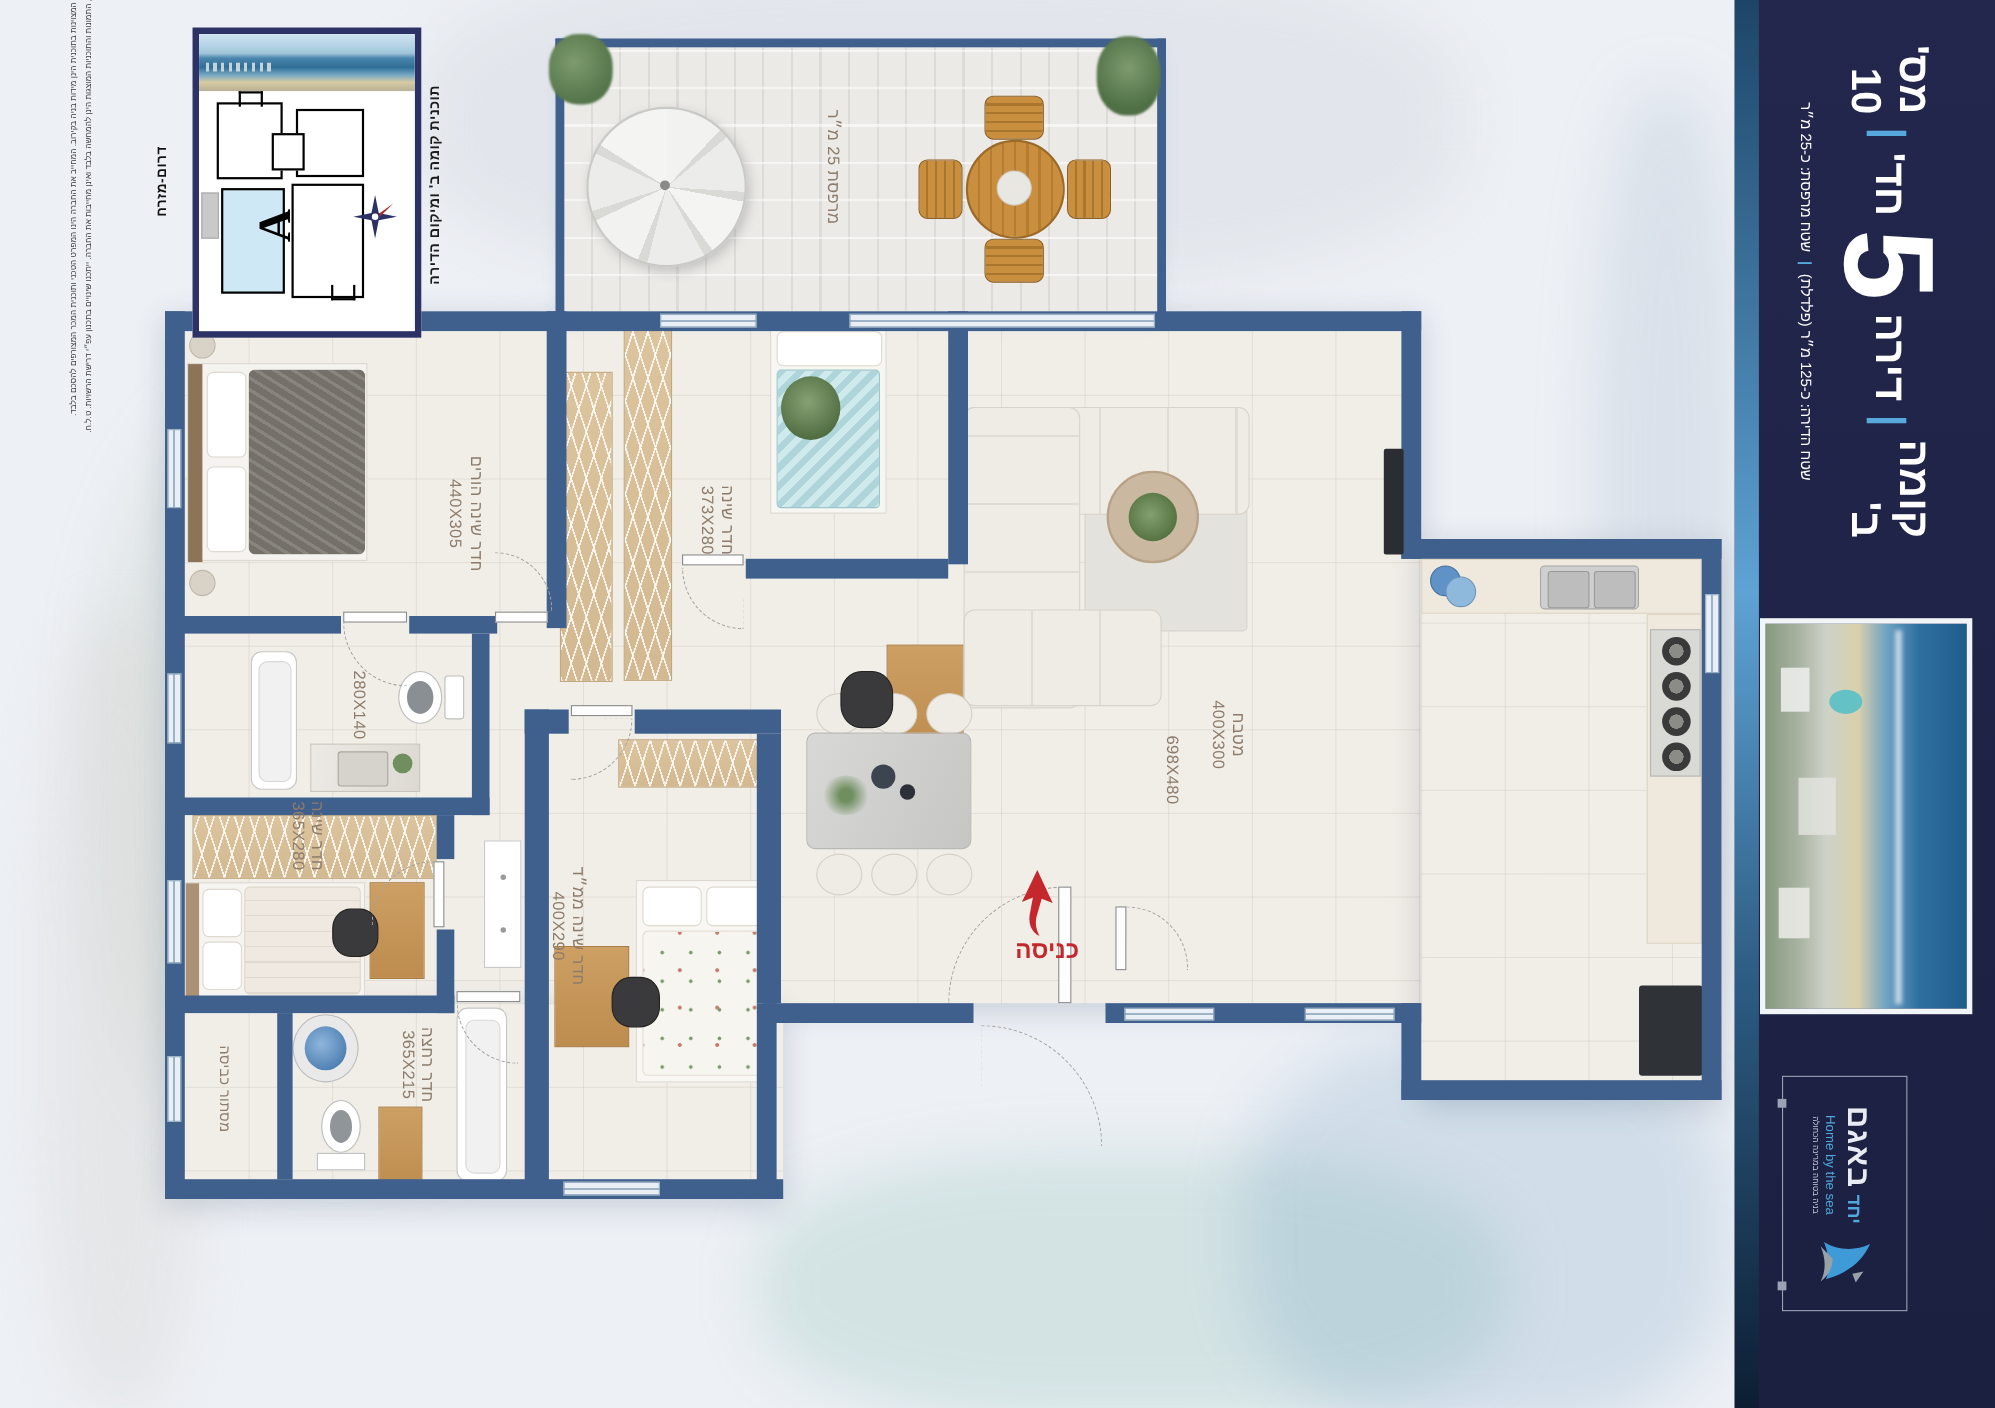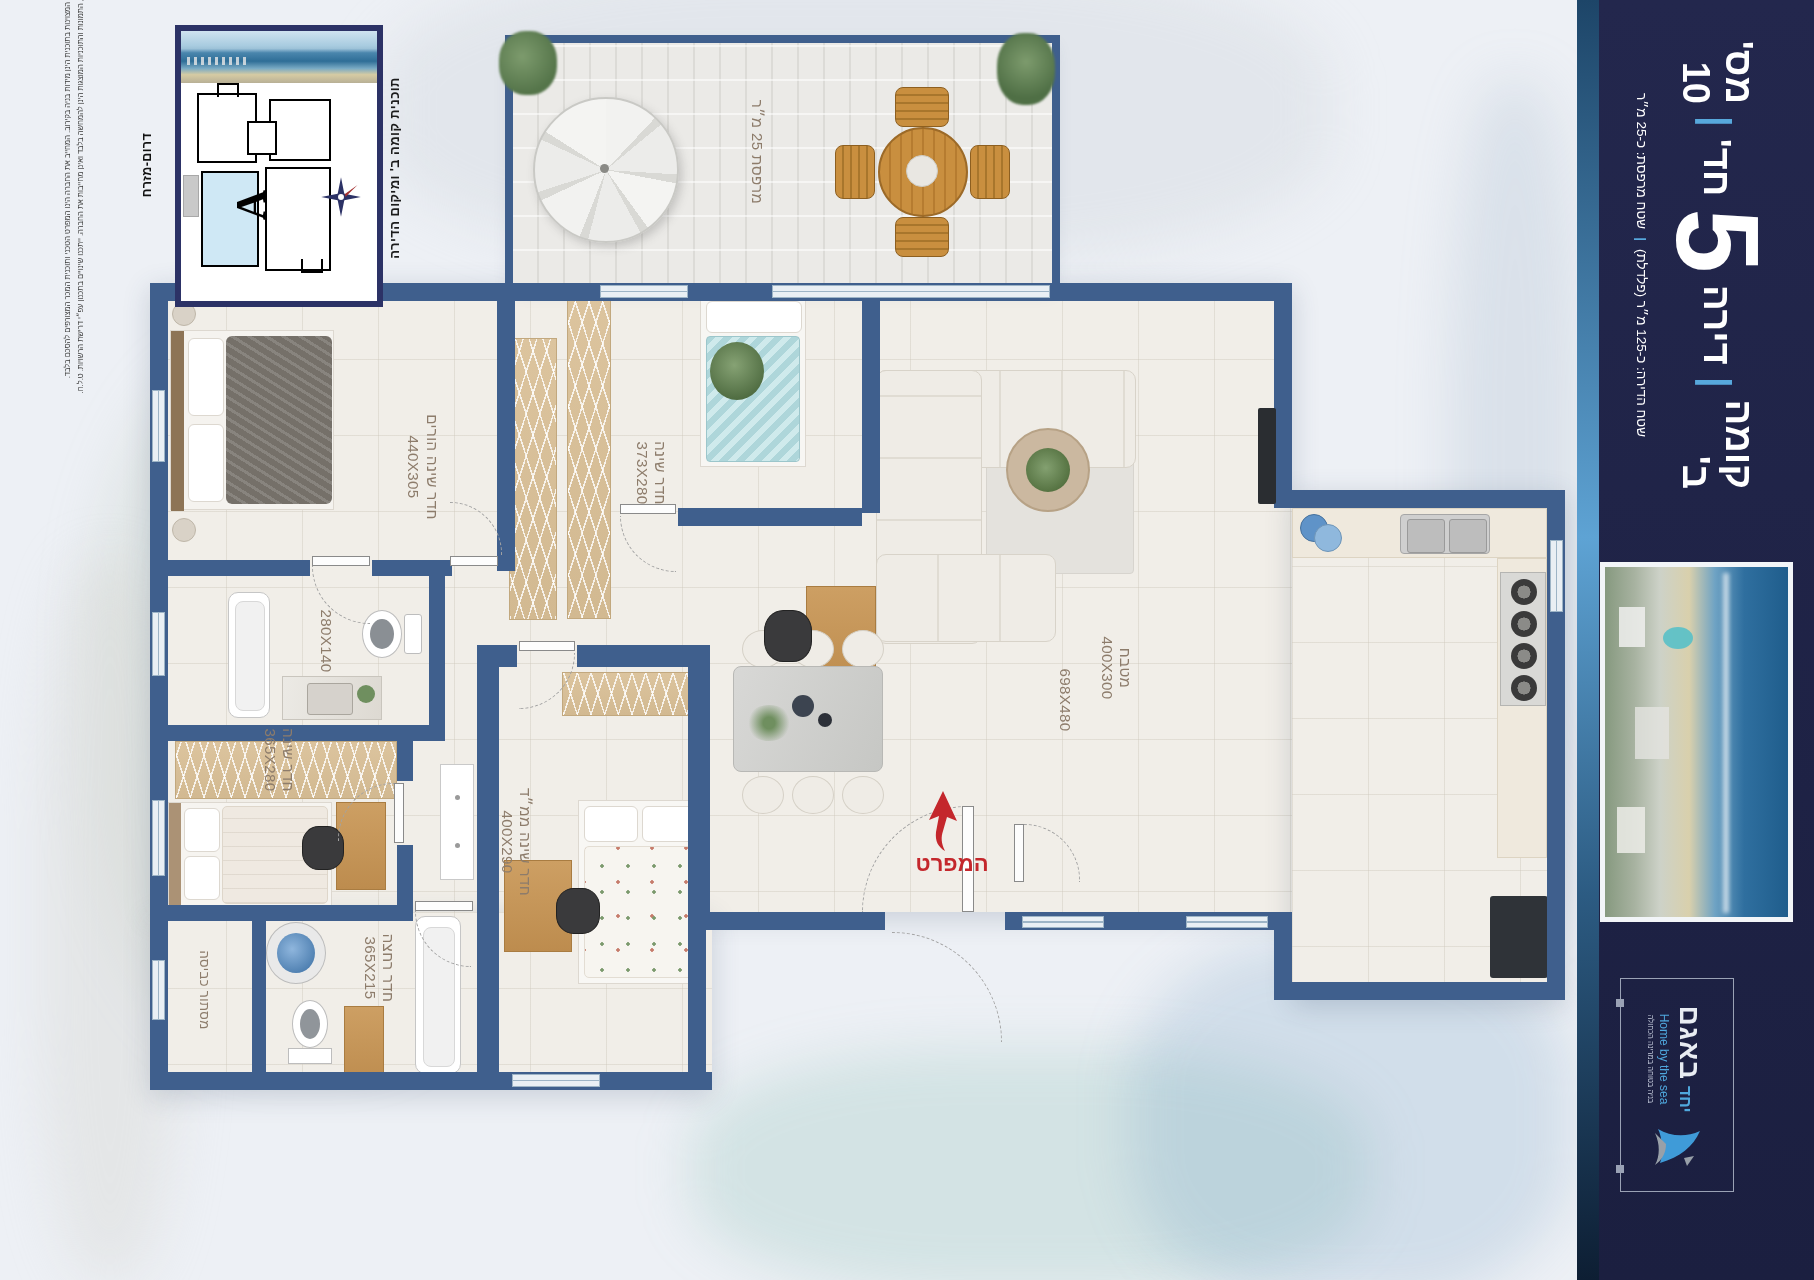--- a/index.html
+++ b/index.html
@@ -232,21 +232,21 @@
 </div>
 <div class="furn" style="left:288px;top:1048px;width:44px;height:16px;background:#fff;border:1px solid #bdbdbd;"></div>
 <div class="desk" style="left:344px;top:1006px;width:38px;height:78px;"></div>
 <div class="furn" style="left:415px;top:916px;width:46px;height:158px;background:#fff;border:1px solid #c6c6c6;border-radius:10px;">
   <div class="abs" style="left:7px;top:10px;width:30px;height:138px;background:#f1f1f1;border:1px solid #d8d8d8;border-radius:8px;"></div>
 </div>
 
 <svg class="abs" style="left:920px;top:790px;z-index:7;" width="46" height="62" viewBox="0 0 46 62">
   <path d="M23 1 L9 30 L19 26 L16 42 C15 51 18 57 25 61 C21 53 21 47 23 41 L27 27 L37 31 Z" fill="#c4272c"></path>
 </svg>
-<div class="abs" style="left:898px;top:850px;width:108px;height:28px;z-index:7;display:flex;align-items:center;justify-content:center;color:#c4272c;font-weight:bold;font-size:22px;">המפרט</div>
+<div class="abs" style="left:898px;top:850px;width:108px;height:28px;z-index:7;display:flex;align-items:center;justify-content:center;color:#c4272c;font-weight:bold;font-size:22px;">כניסה</div>
 
 <div class="vlabel rot90" style="left:323px;top:457px;width:220px;height:20px;" dir="rtl">חדר שינה הורים</div>
 <div class="vlabel rot90" style="left:304px;top:457px;width:220px;height:20px;">440X305</div>
 <div class="vlabel rot90" style="left:551px;top:463px;width:220px;height:20px;" dir="rtl">חדר שינה</div>
 <div class="vlabel rot90" style="left:533px;top:463px;width:220px;height:20px;">373X280</div>
 <div class="vlabel rot90" style="left:217px;top:631px;width:220px;height:20px;">280X140</div>
 <div class="vlabel rot90" style="left:179px;top:750px;width:220px;height:20px;" dir="rtl">חדר שינה</div>
 <div class="vlabel rot90" style="left:161px;top:750px;width:220px;height:20px;">365X280</div>
 <div class="vlabel rot90" style="left:416px;top:832px;width:220px;height:20px;" dir="rtl">חדר שינה ממ״ד</div>
 <div class="vlabel rot90" style="left:398px;top:832px;width:220px;height:20px;">400X290</div>

